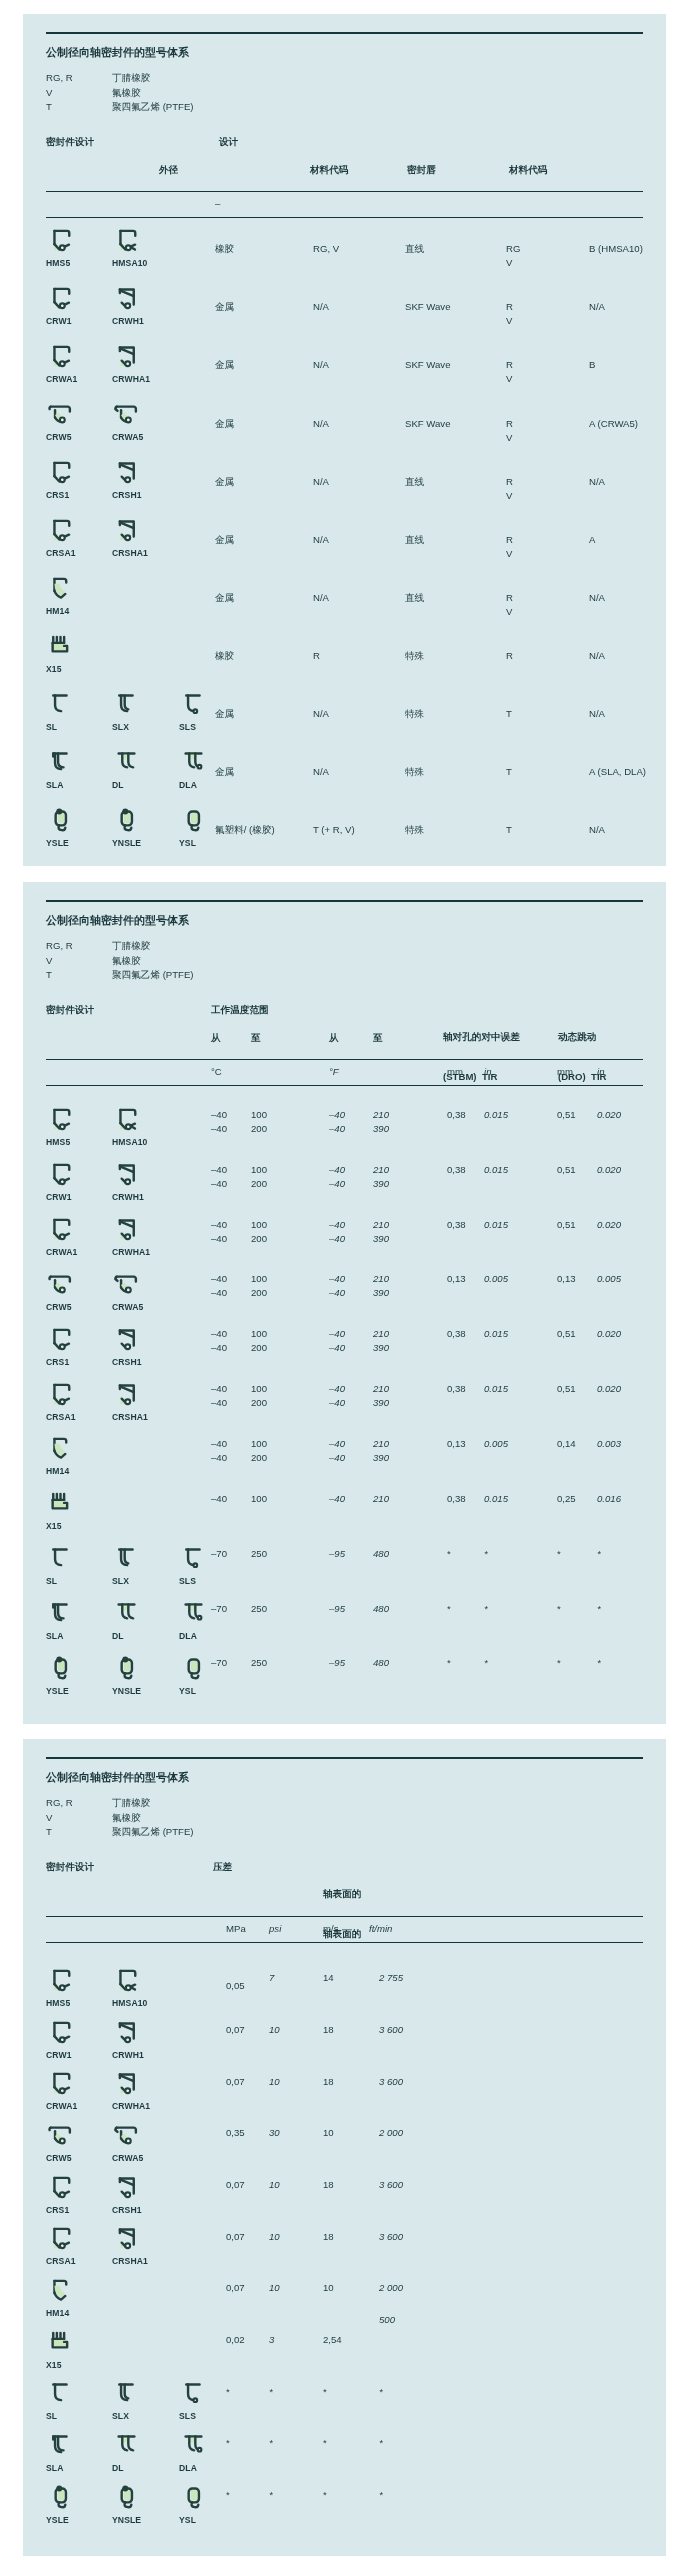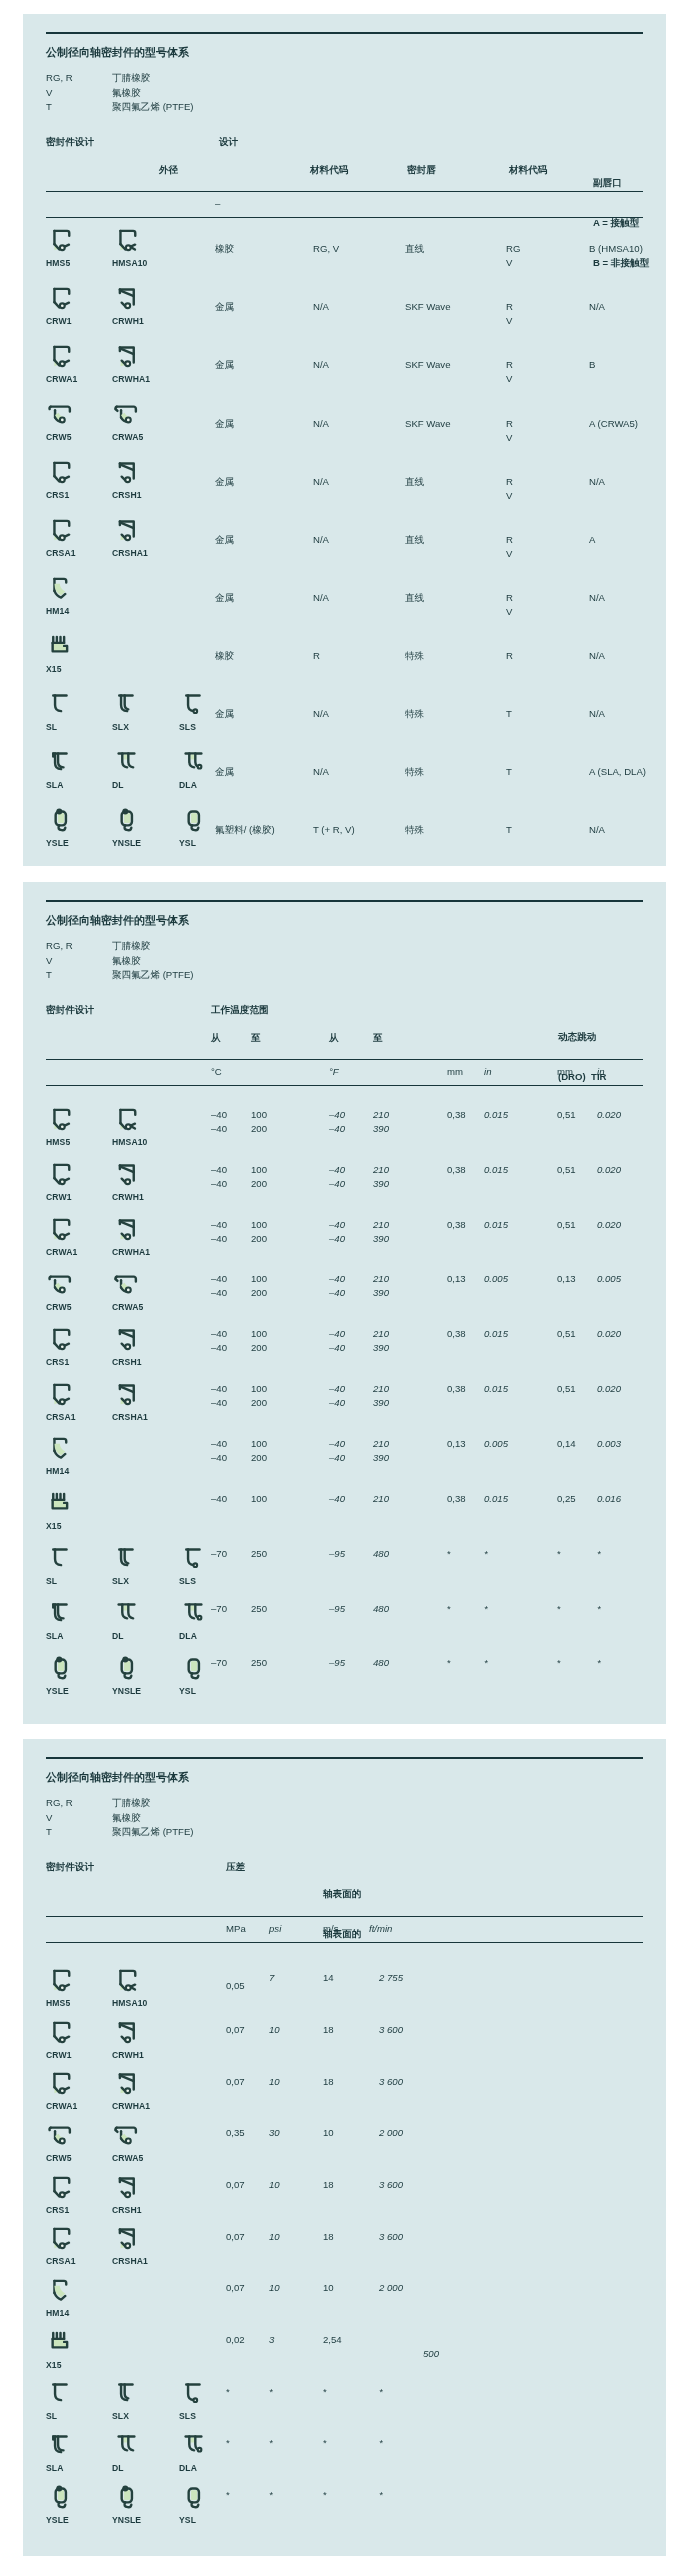--- a/index.html
+++ b/index.html
@@ -49,25 +49,20 @@
         <div><span class="code">V</span><span>氟橡胶</span></div>
         <div><span class="code">T</span><span>聚四氟乙烯 (PTFE)</span></div>
       </div>
 
     <div class="hcell" style="left:23px;top:121px">密封件设计</div>
     <div class="hcell" style="left:196px;top:121px">设计</div>
     <div class="hcell" style="left:136px;top:149px">外径</div>
     <div class="hcell" style="left:287px;top:149px">材料代码</div>
     <div class="hcell" style="left:384px;top:149px">密封唇</div>
     <div class="hcell" style="left:486px;top:149px">材料代码</div>
-    <div class="hcell" style="left:570px;top:135px">
-      <div>副唇口</div>
-      <div>A = 接触型</div>
-      <div>B = 非接触型</div>
-    </div>
     <div class="rule" style="top:177px"></div>
     <div class="ucell" style="left:192px;top:184px">–</div>
     <div class="rule" style="top:203px"></div>
     <div class="rows">
         <div class="iconbox" style="left: 23px; top: 212px;">
           <svg viewBox="0 0 48 48" class="seal">
             <path class="g" d="M14 27l8 10-8 3z"></path>
             <path d="M14 8h21a3.5 3.5 0 0 1 3.5 3.5V16"></path>
             <path d="M14 8v22"></path>
             <path d="M14 30l8 9 7-5"></path>
@@ -352,20 +347,24 @@
     <div class="toprule"></div>
     <div class="title">公制径向轴密封件的型号体系</div>
     <div class="legend">
         <div><span class="code">RG, R</span><span>丁腈橡胶</span></div>
         <div><span class="code">V</span><span>氟橡胶</span></div>
         <div><span class="code">T</span><span>聚四氟乙烯 (PTFE)</span></div>
       </div>
 
     <div class="hcell" style="left:23px;top:121px">密封件设计</div>
     <div class="hcell" style="left:188px;top:121px">工作温度范围</div>
+    <div class="hcell" style="left:420px;top:121px">
+      <div>轴对孔的对中误差</div>
+      <div>(STBM)  TIR</div>
+    </div>
     <div class="hcell" style="left:535px;top:121px">
       <div>动态跳动</div>
       <div>(DRO)  TIR</div>
     </div>
     <div class="hcell" style="left:188px;top:149px">从</div>
     <div class="hcell" style="left:228px;top:149px">至</div>
     <div class="hcell" style="left:306px;top:149px">从</div>
     <div class="hcell" style="left:350px;top:149px">至</div>
 
     <div class="rule" style="top:177px"></div>
@@ -696,21 +695,21 @@
   <section class="panel" id="panel3">
     <div class="toprule"></div>
     <div class="title">公制径向轴密封件的型号体系</div>
     <div class="legend">
         <div><span class="code">RG, R</span><span>丁腈橡胶</span></div>
         <div><span class="code">V</span><span>氟橡胶</span></div>
         <div><span class="code">T</span><span>聚四氟乙烯 (PTFE)</span></div>
       </div>
 
     <div class="hcell" style="left:23px;top:121px">密封件设计</div>
-    <div class="hcell" style="left:203px;top:121px">压差</div>
+    <div class="hcell" style="left:190px;top:121px">压差</div>
     <div class="hcell" style="left:300px;top:121px">
       <div>轴表面的</div>
       <div>轴表面的</div>
     </div>
 
     <div class="rule" style="top:177px"></div>
     <div class="ucell" style="left:203px;top:184px">MPa</div>
     <div class="ucell imp" style="left:246px;top:184px">psi</div>
     <div class="ucell" style="left:300px;top:184px">m/s</div>
     <div class="ucell imp" style="left:346px;top:184px">ft/min</div>
@@ -888,21 +887,21 @@
             <path class="g" d="M11 18h19v5h5v9h-24z"></path>
             <path d="M12 8v10M18 8v10M24 8v10M30 8v10"></path>
             <path d="M11 18h19"></path>
             <path d="M11 18v14h24v-9h-5"></path>
           </svg>
           <div class="ilabel">X15</div>
         </div>
         <div class="cell" style="left: 203px; top: 594px;"><div>0,02</div></div>
         <div class="cell imp" style="left: 246px; top: 594px;"><div>3</div></div>
         <div class="cell" style="left: 300px; top: 594px;"><div>2,54</div></div>
-        <div class="cell imp" style="left: 356px; top: 608px; margin-left: 44px;"><div>500</div></div>
+        <div class="cell imp" style="left: 356px; top: 574px;"><div>500</div></div>
         <div class="iconbox" style="left: 23px; top: 640px;">
           <svg viewBox="0 0 48 48" class="seal">
             <path d="M12 9h22"></path>
             <path d="M15 9v16q0 10 10 10"></path>
           </svg>
           <div class="ilabel">SL</div>
         </div>
         <div class="iconbox" style="left: 89px; top: 640px;">
           <svg viewBox="0 0 48 48" class="seal">
             <path d="M12 9h22"></path>

